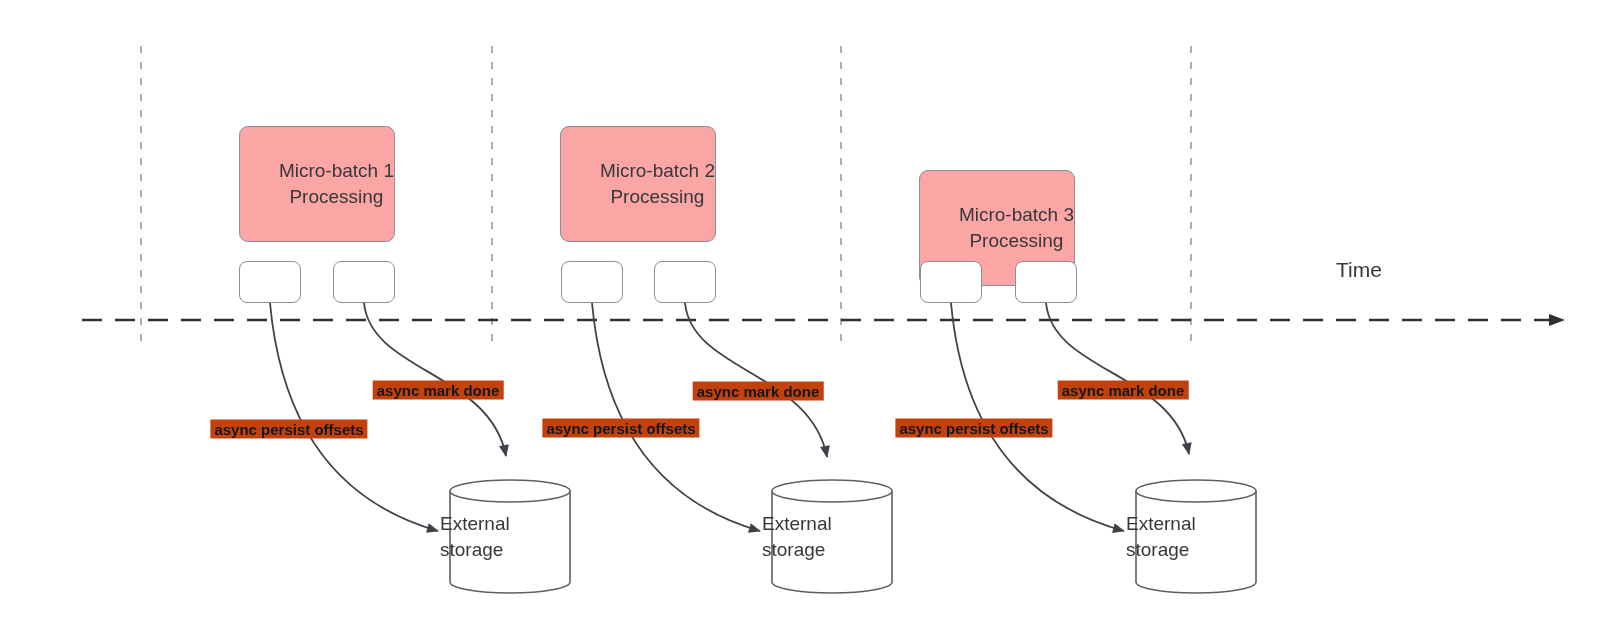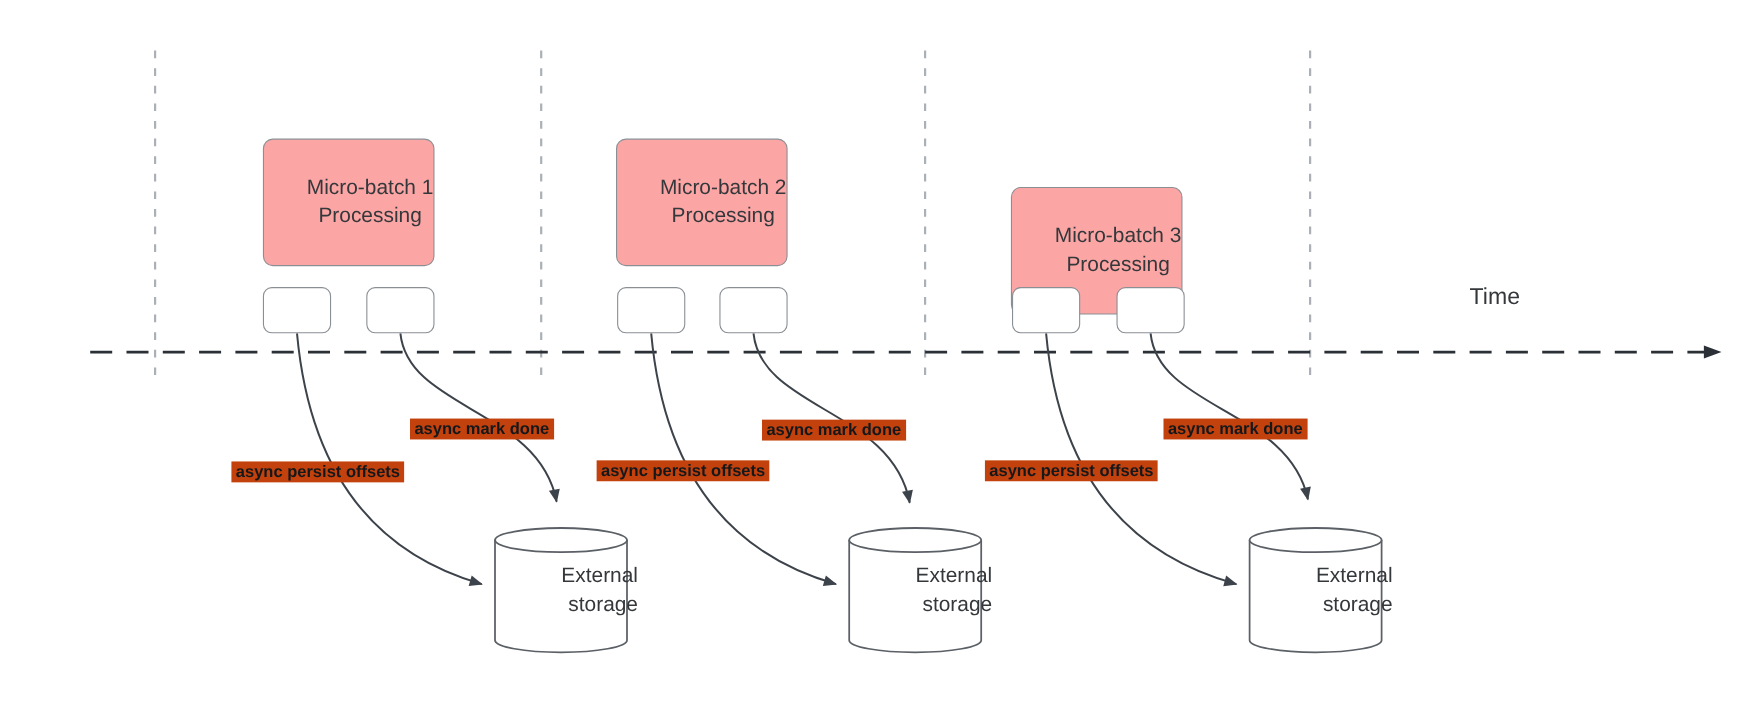--- a/index.html
+++ b/index.html
@@ -30,21 +30,21 @@
   .task-box{
     position:absolute;width:60px;height:40px;top:261px;
     border:1px solid var(--c-box-stroke);border-radius:8px;background:#fff;
   }
   .flow-label{
     position:absolute;transform:translate(-50%,-50%);
     font-size:15px;font-weight:bold;color:var(--c-label);
     background:#c2410c;padding:1px 4px;white-space:nowrap;
   }
   .cyl-label{
-    position:absolute;width:140px;text-align:right;
+    position:absolute;width:140px;text-align:left;
     font-size:19px;line-height:26px;color:var(--c-text);white-space:pre-line;
   }
   .time-label{
     position:absolute;left:1336px;top:258px;width:100px;
     font-size:21px;color:var(--c-text);
   }
 </style>
 </head>
 <body>
 

